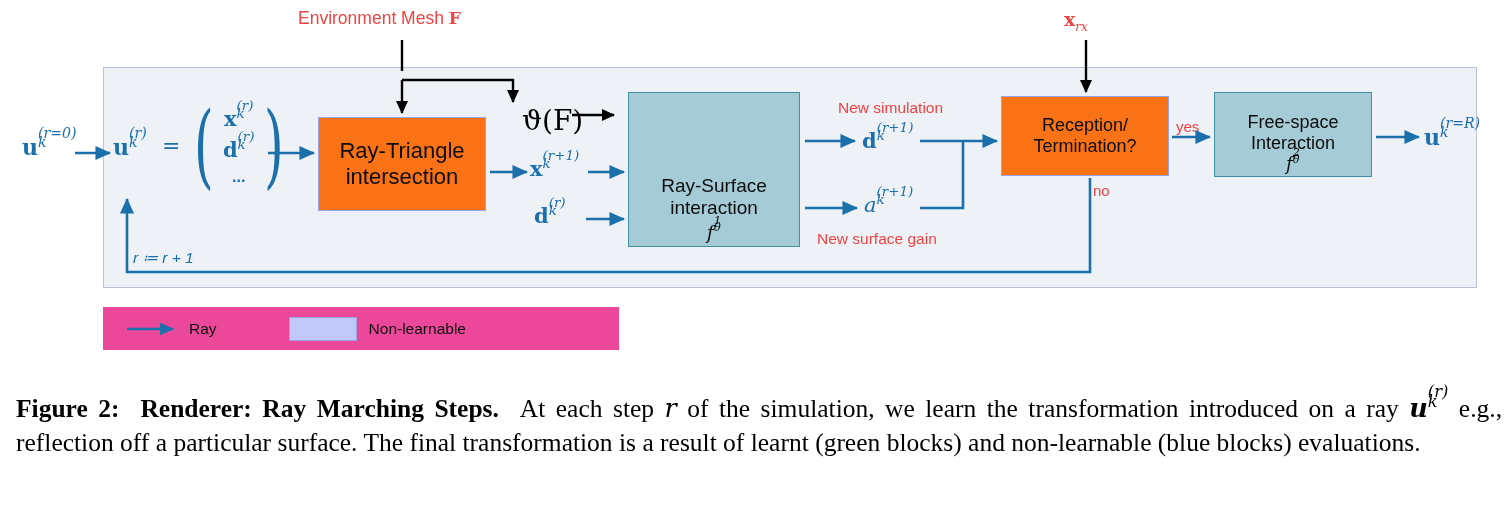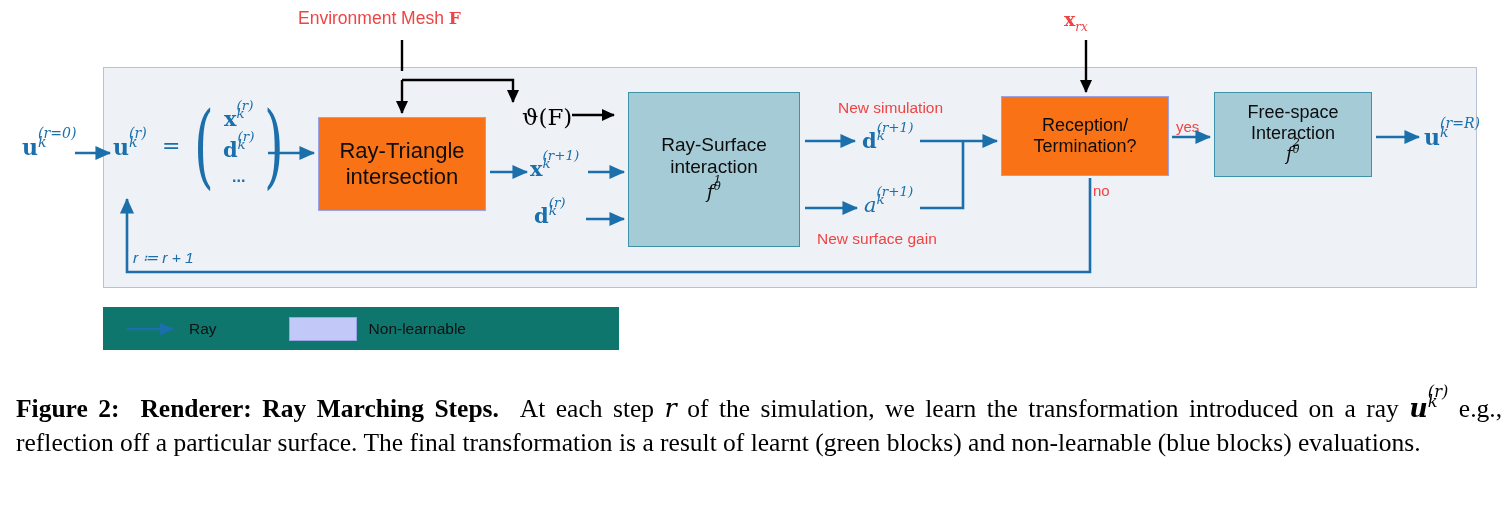--- a/index.html
+++ b/index.html
@@ -41,20 +41,21 @@
     align-items: center;
     justify-content: center;
     text-align: center;
     line-height: 1.16;
     color: #0d0d0d;
     font-family: "Liberation Sans", sans-serif;
   }
   .block.learnable {
     background: #a5cbd6;
     border: 1px solid #3e93a8;
+    justify-content: flex-end;
   }
   .block.nonlearnable {
     background: #f97316;
     border: 1px solid #9aa3e8;
   }
   .block .line { display: block; white-space: nowrap; }
 
   
   .mathserif {
     font-family: "DejaVu Serif", serif;
@@ -127,21 +128,21 @@
     line-height: 1.0;
     padding: 0 1px;
   }
   #vec-stack > div { margin: 2px 0; }
 
   
   #legend-bar {
     position: absolute;
     left: 103px; top: 307px;
     width: 516px; height: 43px;
-    background: #0f766e;
+    background: #ec4899;
     display: flex;
     align-items: center;
   }
   .legend-item {
     display: flex;
     align-items: center;
     font-size: 15.5px;
     color: #111111;
   }
   .swatch {
@@ -210,21 +211,21 @@
     <span class="paren">)</span>
   </div>
 
   <div class="lbl blue mathserif" id="increment-label" style="left:133px; top:249px; font-size:15.5px;">r ≔ r + 1</div>
 
   <div class="block nonlearnable" style="left:318px; top:117px; width:168px; height:94px; font-size:22px;">
     <span class="line">Ray-Triangle</span>
     <span class="line">intersection</span>
   </div>
 
-  <div class="lbl black" id="theta-mesh-label" style="left:522px; top:104px; font-size:23px; font-family:'DejaVu Serif',serif;">ϑ(F)</div>
+  <div class="lbl black" id="theta-mesh-label" style="left:522px; top:104px; font-size:28px; font-family:'DejaVu Serif',serif;">ϑ(F)</div>
 
   <div class="lbl blue" id="hit-point-label" style="left:530px; top:156px; font-size:21px;">
     <span class="vec">x</span><span class="supsub"><span class="s1">(r+1)</span><span class="s2">k</span></span>
   </div>
 
   <div class="lbl blue" id="direction-in-label" style="left:534px; top:203px; font-size:21px;">
     <span class="vec">d</span><span class="supsub"><span class="s1">(r)</span><span class="s2">k</span></span>
   </div>
 
   <div class="block learnable" style="left:628px; top:92px; width:172px; height:155px; font-size:19px;">

